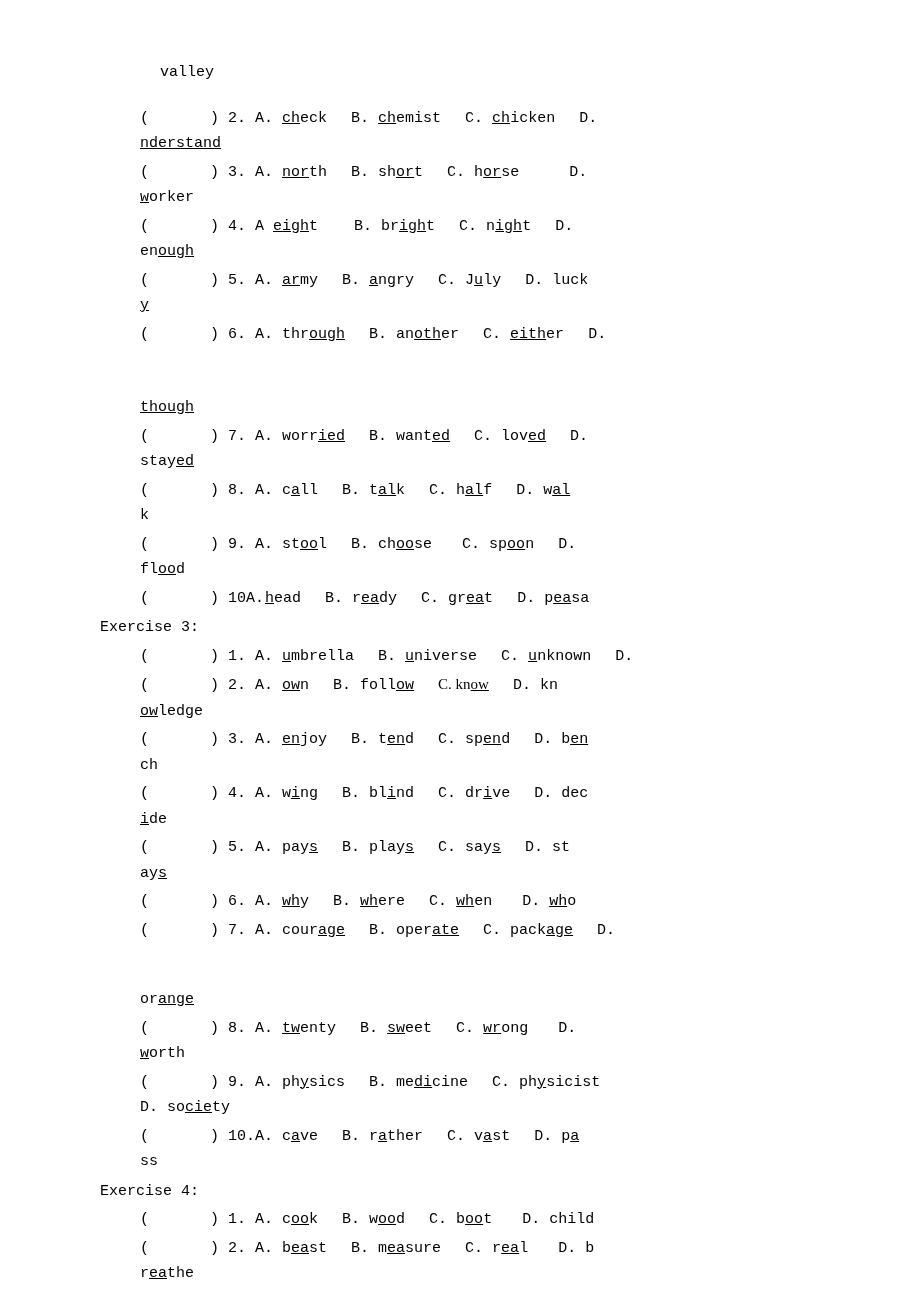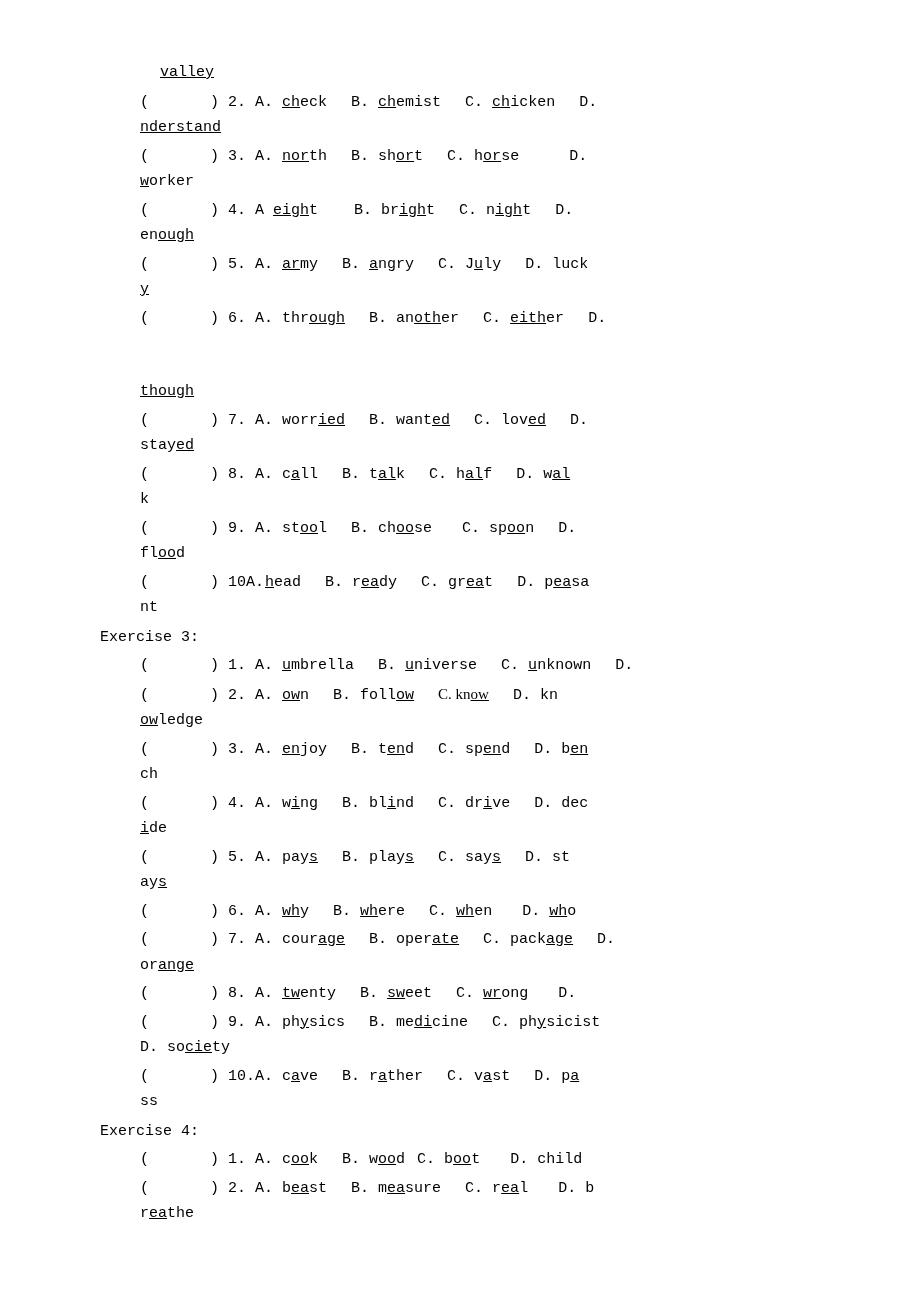--- a/index.html
+++ b/index.html
@@ -22,21 +22,21 @@
     }
     span.u {
       text-decoration: underline;
     }
   </style>
 </head>
 <body>
 
 <div class="content">
 
-  <div style="margin-left:80px; margin-bottom:4px;text-decoration:underline;">valley</div>
+  <div style="margin-left:80px; margin-bottom:20px;">valley</div>
 
   <div style="margin-bottom:3px;">
     <div style="display:flex; align-items:baseline; flex-wrap:wrap; margin-left:60px;">
       <span style="display:inline-block; width:70px;">(</span>
       <span style="display:inline-block; width:45px;">) 2.</span>
       <span style="margin-right:24px;">A. <span class="u">ch</span>eck</span>
       <span style="margin-right:24px;">B. <span class="u">ch</span>emist</span>
       <span style="margin-right:24px;">C. <span class="u">ch</span>icken</span>
       <span>D.</span>
     </div>
@@ -129,21 +129,20 @@
 
   <div style="margin-bottom:3px;">
     <div style="display:flex; align-items:baseline; flex-wrap:wrap; margin-left:60px;">
       <span style="display:inline-block; width:70px;">(</span>
       <span style="display:inline-block; width:55px;">) 10A.</span>
       <span style="margin-right:24px;"><span class="u">h</span>ead</span>
       <span style="margin-right:24px;">B. r<span class="u">ea</span>dy</span>
       <span style="margin-right:24px;">C. gr<span class="u">ea</span>t</span>
       <span>D. p<span class="u">ea</span>sa</span>
     </div>
-    <div style="margin-left:60px;">nt</div>
   </div>
 
   <div style="margin-left:20px; margin-top:4px; margin-bottom:3px;">Exercise  3:</div>
 
   <div style="margin-bottom:3px;">
     <div style="display:flex; align-items:baseline; flex-wrap:wrap; margin-left:60px;">
       <span style="display:inline-block; width:70px;">(</span>
       <span style="display:inline-block; width:45px;">) 1.</span>
       <span style="margin-right:24px;">A. <span class="u">u</span>mbrella</span>
       <span style="margin-right:24px;">B. <span class="u">u</span>niverse</span>
@@ -213,32 +212,33 @@
 
   <div style="margin-bottom:3px;">
     <div style="display:flex; align-items:baseline; flex-wrap:wrap; margin-left:60px;">
       <span style="display:inline-block; width:70px;">(</span>
       <span style="display:inline-block; width:45px;">) 7.</span>
       <span style="margin-right:24px;">A. cour<span class="u">age</span></span>
       <span style="margin-right:24px;">B. oper<span class="u">ate</span></span>
       <span style="margin-right:24px;">C. pack<span class="u">age</span></span>
       <span>D.</span>
     </div>
-    <div style="margin-left:60px;">or<span class="u">ange</span></div>
+    <div style="margin-left:60px;margin-top:44px;">or<span class="u">ange</span></div>
   </div>
 
   <div style="margin-bottom:3px;">
     <div style="display:flex; align-items:baseline; flex-wrap:wrap; margin-left:60px;">
       <span style="display:inline-block; width:70px;">(</span>
       <span style="display:inline-block; width:45px;">) 8.</span>
       <span style="margin-right:24px;">A. <span class="u">tw</span>enty</span>
       <span style="margin-right:24px;">B. <span class="u">sw</span>eet</span>
       <span style="margin-right:30px;">C. <span class="u">wr</span>ong</span>
       <span>D.</span>
     </div>
+    <div style="margin-left:60px;"><span class="u">w</span>orth</div>
   </div>
 
   <div style="margin-bottom:3px;">
     <div style="display:flex; align-items:baseline; flex-wrap:wrap; margin-left:60px;">
       <span style="display:inline-block; width:70px;">(</span>
       <span style="display:inline-block; width:45px;">) 9.</span>
       <span style="margin-right:24px;">A.  ph<span class="u">y</span>sics</span>
       <span style="margin-right:24px;">B.  me<span class="u">di</span>cine</span>
       <span style="margin-right:24px;">C.  ph<span class="u">y</span>sicist</span>
     </div>
@@ -257,21 +257,21 @@
     <div style="margin-left:60px;">ss</div>
   </div>
 
   <div style="margin-left:20px; margin-top:4px; margin-bottom:3px;">Exercise  4:</div>
 
   <div style="margin-bottom:3px;">
     <div style="display:flex; align-items:baseline; flex-wrap:wrap; margin-left:60px;">
       <span style="display:inline-block; width:70px;">(</span>
       <span style="display:inline-block; width:45px;">) 1.</span>
       <span style="margin-right:24px;">A. c<span class="u">oo</span>k</span>
-      <span style="margin-right:12px;">B. w<span class="u">oo</span>d</span>
+      <span style="margin-right:24px;">B. w<span class="u">oo</span>d</span>
       <span style="margin-right:30px;">C. b<span class="u">oo</span>t</span>
       <span>D. child</span>
     </div>
   </div>
 
   <div style="margin-bottom:3px;">
     <div style="display:flex; align-items:baseline; flex-wrap:wrap; margin-left:60px;">
       <span style="display:inline-block; width:70px;">(</span>
       <span style="display:inline-block; width:45px;">) 2.</span>
       <span style="margin-right:24px;">A. b<span class="u">ea</span>st</span>

